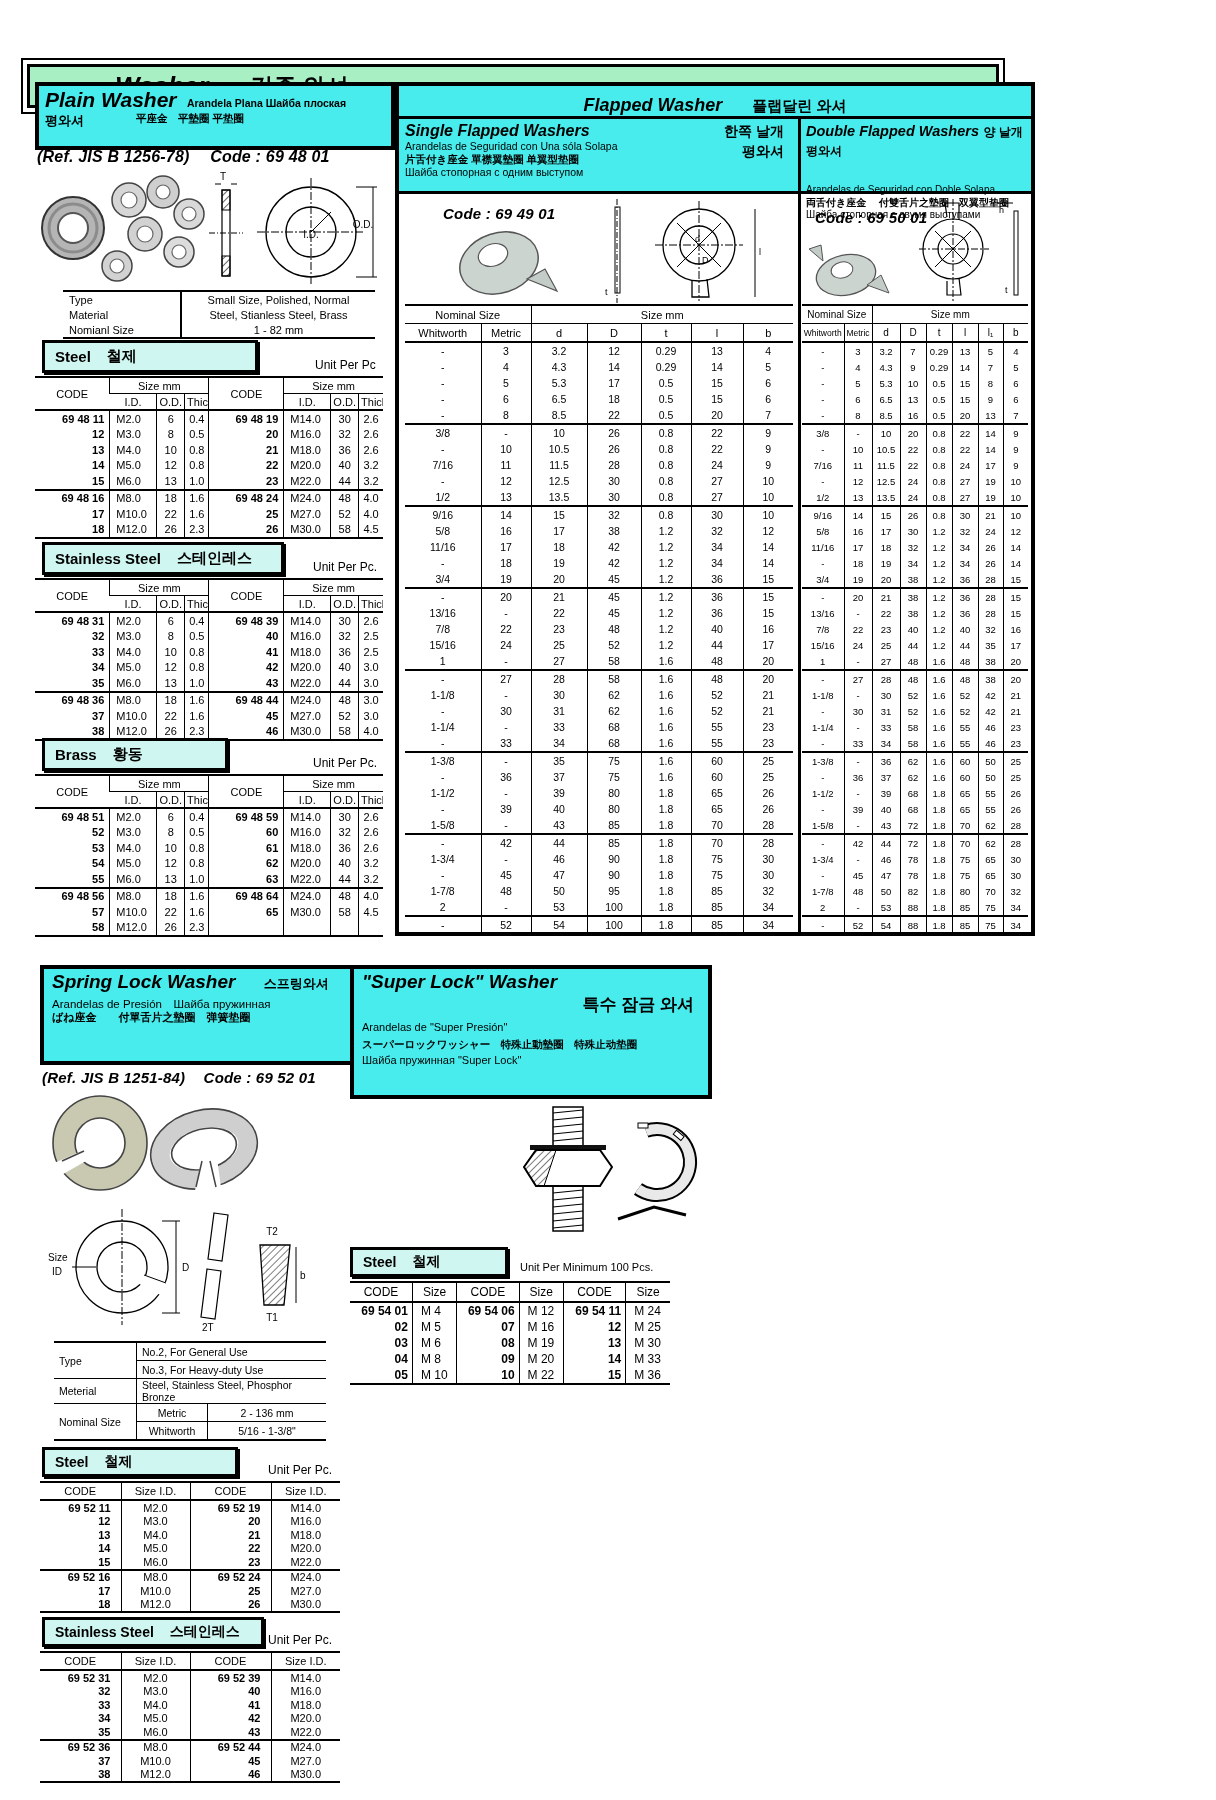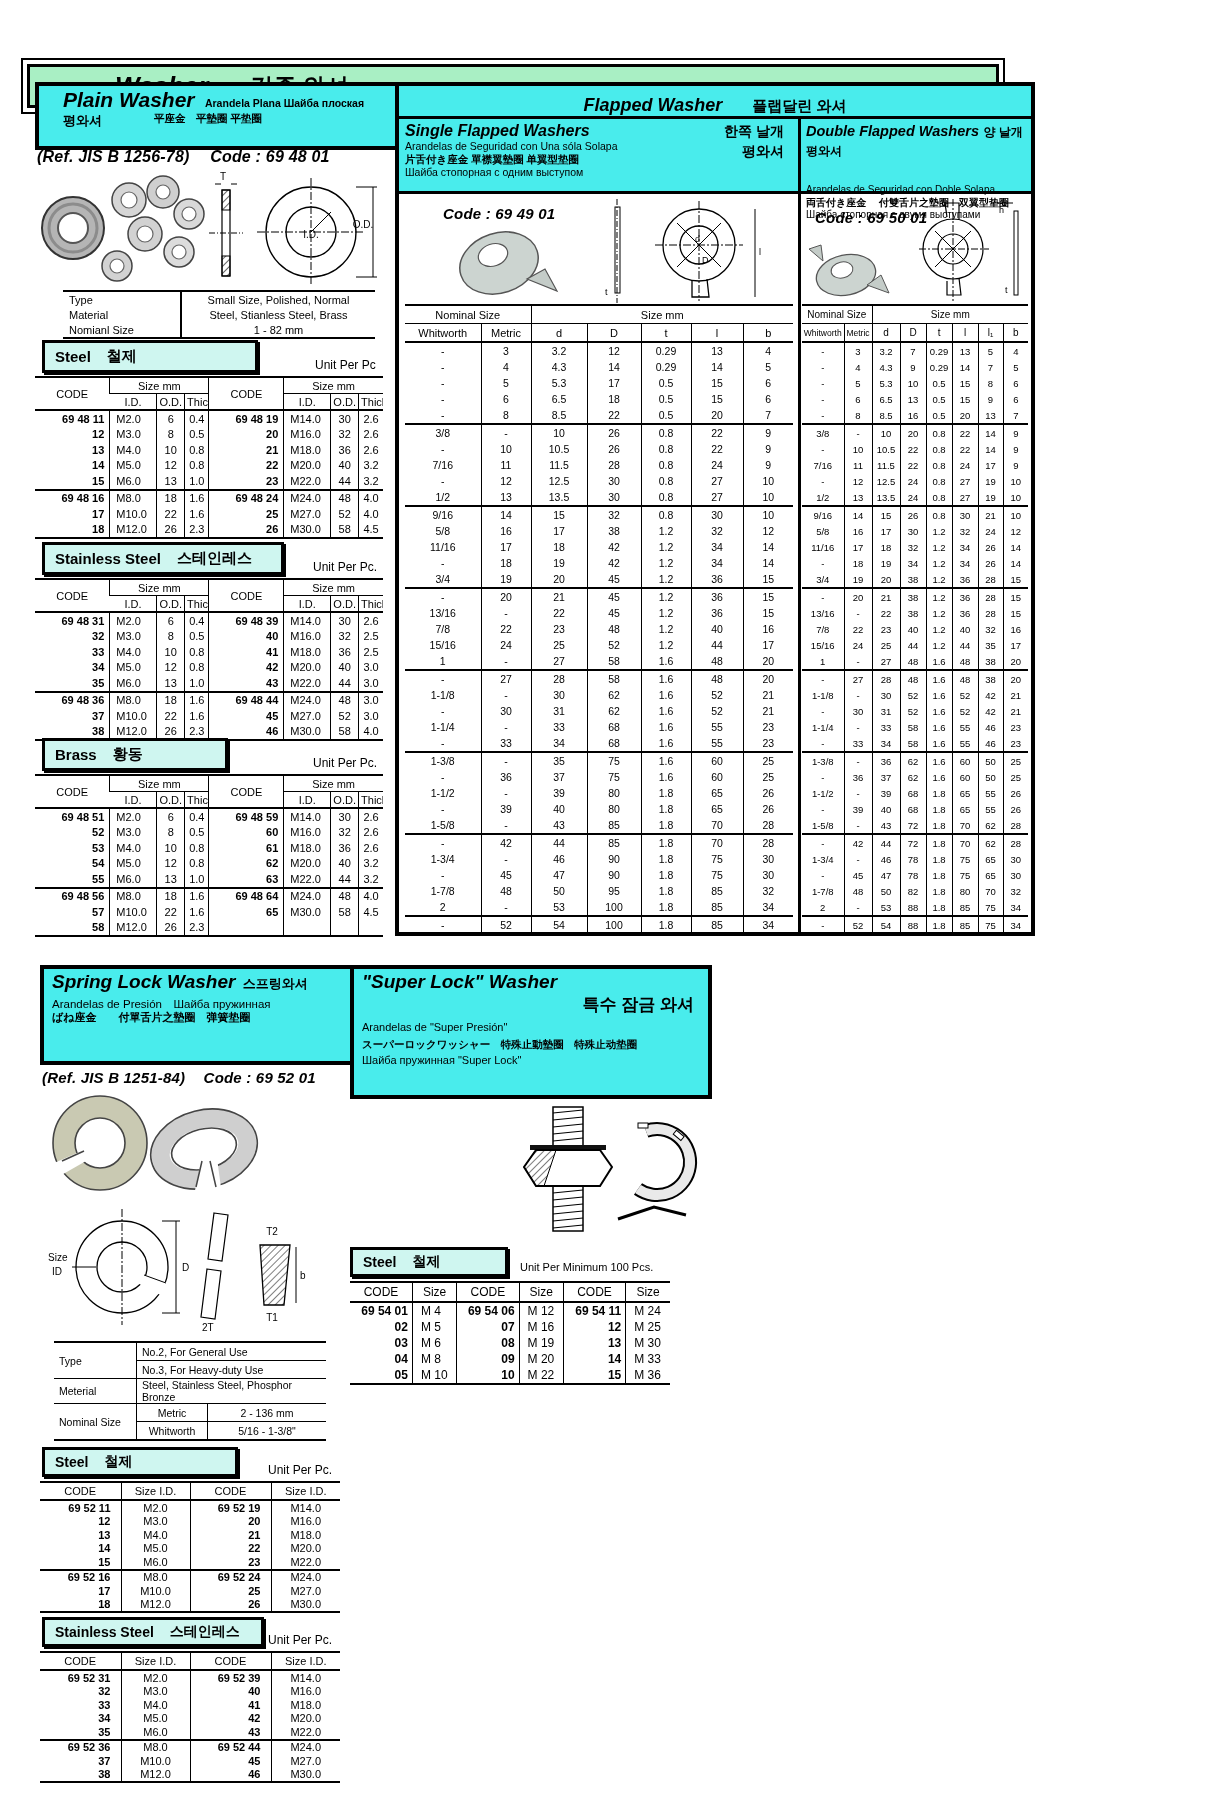--- a/index.html
+++ b/index.html
@@ -70,21 +70,21 @@
 <body>
 
 <div class="page">
 
   <div class="abs green" style="left:27px;top:32px;width:966px;height:38px;border:3px solid #000;outline:2px solid #000;outline-offset:4px;display:flex;align-items:center;">
     <span class="ital" style="font-size:26px;margin-left:85px;">Washer</span>
     <span style="font-size:23px;font-weight:bold;margin-left:42px;">각종 와셔</span>
   </div>
 
   <div class="abs" style="left:35px;top:82px;width:350px;height:850px;">
-    <div class="abs cyan b4" style="left:0;top:0;width:340px;height:56px;padding:2px 24px;">
+    <div class="abs cyan b4" style="left:0;top:0;width:340px;height:56px;padding:2px 6px;">
       <div>
         <span class="ital" style="font-size:21px;">Plain Washer</span>
         <span class="subtxt" style="font-size:10.5px;font-weight:bold;margin-left:6px;">Arandela Plana  Шайба плоская</span>
       </div>
       <div style="display:flex;justify-content:flex-start;gap:52px;">
         <span style="font-size:13px;font-weight:bold;">평와셔</span>
         <span style="font-size:10.5px;font-weight:bold;">平座金　平墊圈  平垫圈</span>
       </div>
     </div>
 
@@ -1346,21 +1346,21 @@
             </tr>
           </tbody>
         </table>
     </div>
   </div>
 
   <div class="abs" style="left:40px;top:965px;width:302px;height:830px;">
     <div class="abs cyan b4" style="left:0;top:0;width:290px;height:88px;padding:2px 8px;">
       <div>
         <span class="ital" style="font-size:19px;">Spring Lock Washer</span>
-        <span style="font-size:13px;font-weight:bold;margin-left:3px;">스프링와셔</span>
+        <span style="font-size:13px;font-weight:bold;margin-left:24px;">스프링와셔</span>
       </div>
       <div class="subtxt" style="font-size:11.5px;margin-top:4px;">Arandelas de Presión　Шайба пружинная</div>
       <div class="subtxt" style="font-size:11px;font-weight:bold;margin-top:0;">ばね座金　　付單舌片之墊圈　弹簧垫圈</div>
     </div>
 
     <div class="refline" style="left:2px;top:104px;font-size:15px;">
       <span>(Ref. JIS B 1251-84)</span>
       <span style="margin-left:14px;">Code : 69 52 01</span>
     </div>
 

